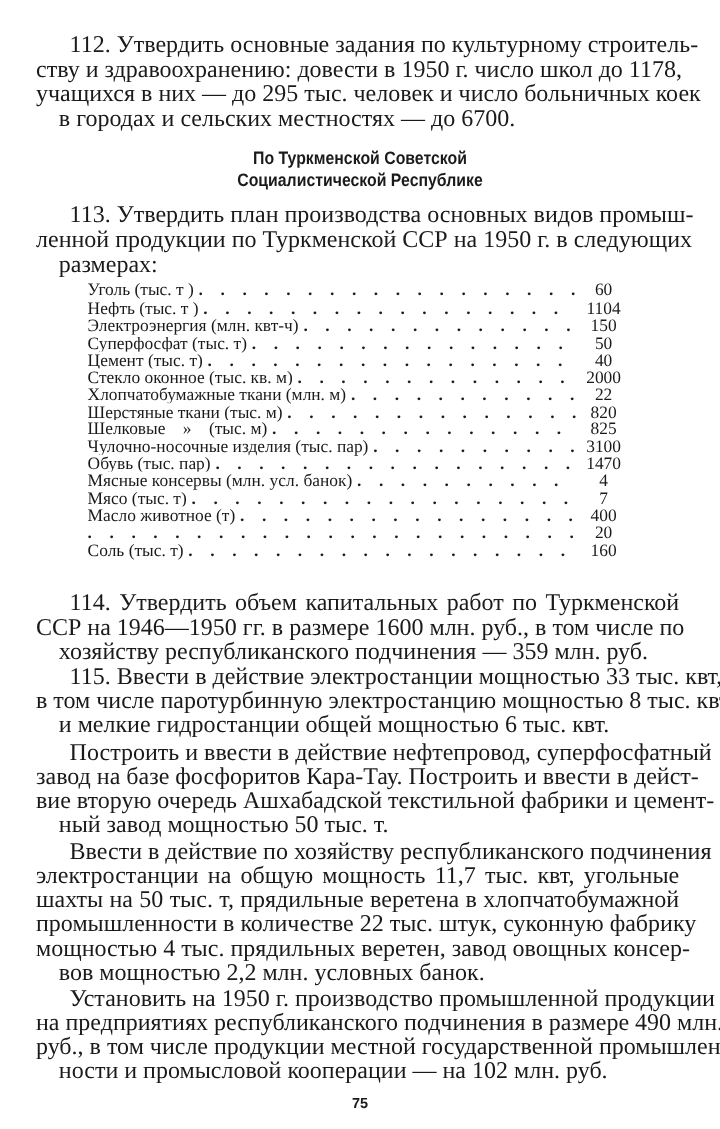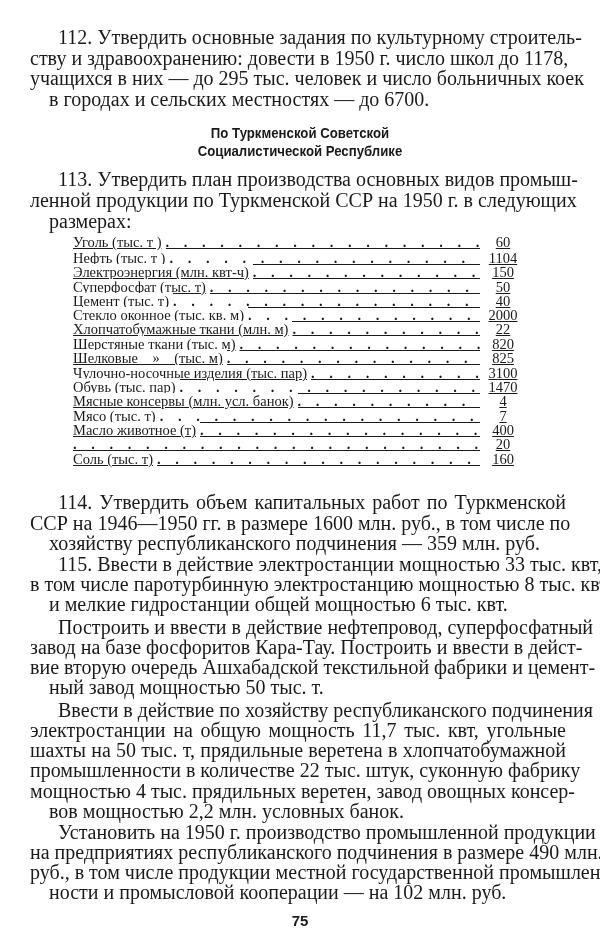--- a/index.html
+++ b/index.html
@@ -9,26 +9,26 @@
   .line { position: absolute; left: 30px; width: 536px; font-size: 20px; line-height: 20px;
           white-space: nowrap; text-align: justify; text-align-last: justify;
           font-family: Liberation Serif, serif;
           transform-origin: left top; }
   .line.indent { left: 58px; width: 508px; }
   .line.last { text-align-last: left; margin-left: 19px; }
   .heading { position: absolute; left: 0; width: 600px; text-align: center; font-weight: bold;
              font-size: 15px; line-height: 18px; font-family: "Liberation Sans", sans-serif;
              transform: scaleX(0.88); }
   .trow { position: absolute; left: 73px; width: 453px; height: 16px; font-size: 14.5px; line-height: 16px;
-          font-family: "Liberation Serif", serif; display: flex; align-items: baseline; text-decoration: underline; }
+          font-family: "Liberation Serif", serif; display: flex; align-items: baseline; }
   .trow .name { white-space: nowrap; padding-right: 4px; background: #fff; }
   .trow .dots { flex: 1; overflow: hidden; white-space: nowrap; letter-spacing: 5.5px; font-weight: bold; }
   .trow .val { width: 46px; text-align: center; white-space: nowrap; }
   .pagenum { position: absolute; left: 0; width: 600px; top: 912px; text-align: center; font-weight: bold;
-             font-size: 15px; font-family: "Liberation Sans", sans-serif; }
+             font-size: 12px; font-family: "Liberation Sans", sans-serif; }
 </style>
 </head>
 <body>
 
 <div class="page">
 
   <div>
     <div class="line indent" style="top:27px">112. Утвердить основные задания по культурному строитель-</div>
     <div class="line" style="top:48px">ству и здравоохранению: довести в 1950 г. число школ до 1178,</div>
     <div class="line" style="top:68px">учащихся в них — до 295 тыс. человек и число больничных коек</div>

